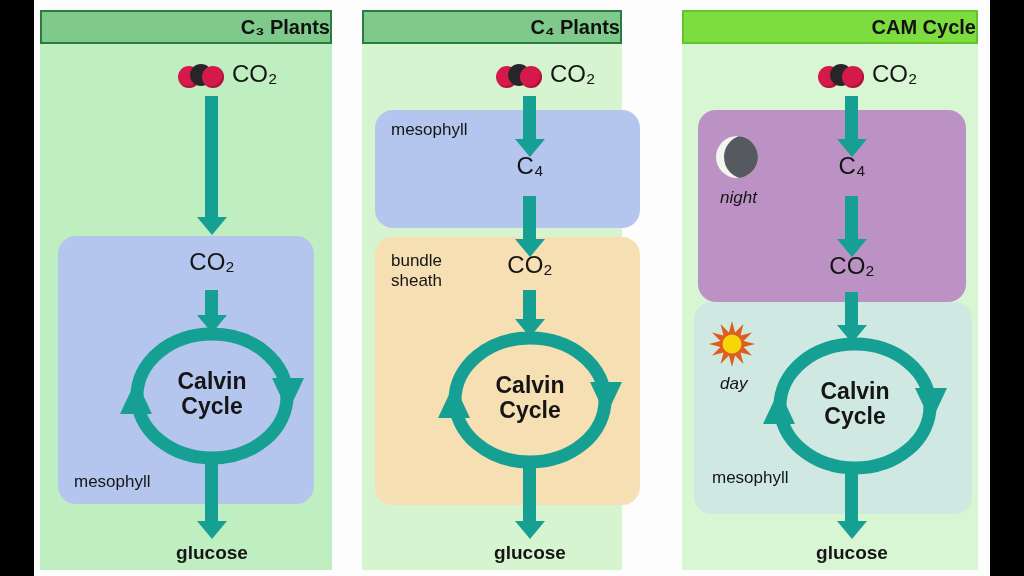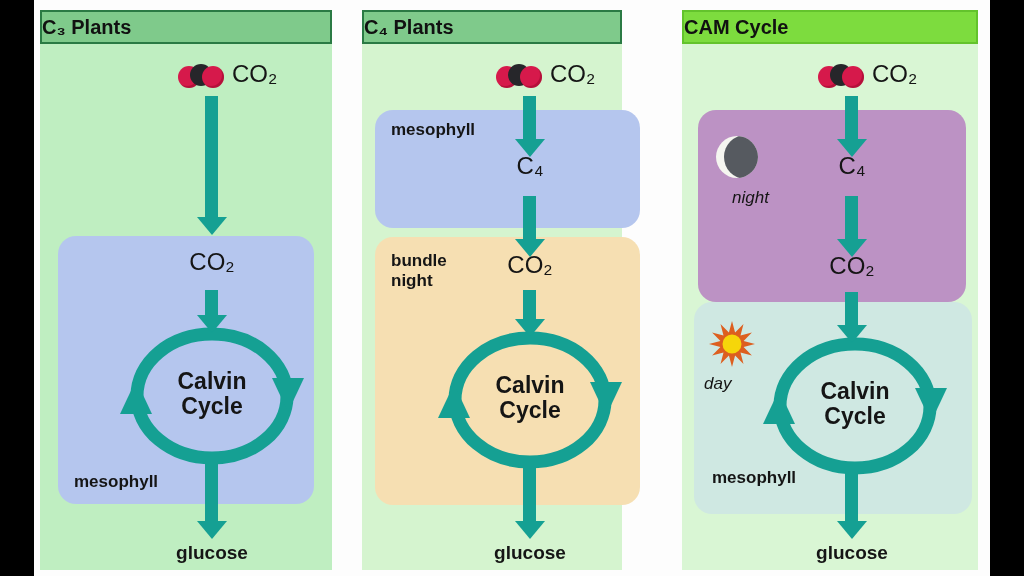--- a/index.html
+++ b/index.html
@@ -3,37 +3,37 @@
 <meta charset="utf-8">
 <style>
   html,body{margin:0;padding:0;background:#ffffff;}
   .stage{position:relative;width:1024px;height:576px;background:#fdfdfd;overflow:hidden;
          font-family:"Liberation Sans",sans-serif;color:#151515;}
   .bar{position:absolute;top:0;height:576px;width:34px;background:#000;}
   .bar.left{left:0;} .bar.right{left:990px;}
 
   .panel{position:absolute;top:10px;height:560px;box-sizing:border-box;}
   .phead{box-sizing:border-box;height:34px;border:2px solid #2a7a44;background:#7fca8b;
-         display:flex;align-items:center;justify-content:flex-start;
+         display:flex;align-items:center;justify-content:flex-end;
          font-weight:bold;font-size:20px;color:#111;}
   .phead.cam{background:#7ddc3e;border-color:#63c32c;}
   .pbody{position:absolute;left:0;top:34px;width:100%;height:526px;}
 
   .rbox{position:absolute;border-radius:18px;z-index:1;}
 
   .molecule{position:absolute;width:48px;height:26px;z-index:6;}
   .atom{position:absolute;width:22px;height:22px;border-radius:50%;}
   .a-red{background:#d6194b;box-shadow:inset -2px -2px 0 rgba(120,0,30,.35);}
   .a-dark{background:#26262a;}
 
   .co2lbl{position:absolute;font-size:24px;z-index:6;white-space:nowrap;}
   .ctr{text-align:center;white-space:nowrap;}
   .cyctxt{position:absolute;font-weight:bold;font-size:23px;line-height:1.08;
           text-align:center;z-index:6;}
-  .rlabel{position:absolute;font-weight:bold;font-size:17px;z-index:6;line-height:1.15;}
+  .rlabel{position:absolute;font-weight:normal;font-size:17px;z-index:6;line-height:1.15;}
   .itlabel{position:absolute;font-style:italic;font-size:17px;z-index:6;}
   .outlbl{position:absolute;font-weight:bold;font-size:19px;text-align:center;width:120px;z-index:6;}
 
   .ar{position:absolute;width:13px;background:#15a093;z-index:5;}
   .ar .hd{position:absolute;left:50%;transform:translateX(-50%);bottom:-17px;width:0;height:0;
           border-left:15px solid transparent;border-right:15px solid transparent;
           border-top:18px solid #15a093;}
 
   .cyc{position:absolute;z-index:2;}
 
@@ -106,21 +106,21 @@
       <div class="rbox" style="left:13px;top:66px;width:265px;height:118px;background:#b5c6ee;">
         <div class="rlabel" style="left:16px;top:10px;">mesophyll</div>
         <div class="co2lbl ctr" style="left:105px;top:42px;width:100px;">C₄</div>
       </div>
 
       <div class="ar" style="left:161px;top:152px;height:44px;">
           <i class="hd"></i>
         </div>
 
       <div class="rbox" style="left:13px;top:193px;width:265px;height:268px;background:#f6dfb2;">
-        <div class="rlabel" style="left:16px;top:14px;width:88px;">bundle night</div>
+        <div class="rlabel" style="left:16px;top:14px;width:88px;">bundle sheath</div>
         <div class="co2lbl ctr" style="left:105px;top:14px;width:100px;">CO₂</div>
         <svg class="cyc" style="left:60px;top:85px;" width="190" height="156" viewBox="0 0 190 156">
           <ellipse cx="95" cy="78" rx="75" ry="62" fill="none" stroke="#15a093" stroke-width="13"></ellipse>
           <polygon points="155,60 187,60 171,94" fill="#15a093"></polygon>
           <polygon points="3,96 35,96 19,62" fill="#15a093"></polygon>
         </svg>
         <div class="cyctxt" style="left:100px;top:136px;width:110px;">Calvin Cycle</div>
       </div>
 
       <div class="ar" style="left:161px;top:246px;height:30px;">
@@ -146,35 +146,35 @@
       <div class="co2lbl" style="left:190px;top:16px;">CO₂</div>
 
       <div class="ar" style="left:163px;top:52px;height:44px;">
           <i class="hd"></i>
         </div>
 
       <div class="rbox" style="left:16px;top:66px;width:268px;height:192px;background:#bc92c4;">
         <span class="moon" style="left:18px;top:26px;">
             <i></i>
           </span>
-        <div class="itlabel" style="left:34px;top:78px;font-style:italic;">night</div>
+        <div class="itlabel" style="left:22px;top:78px;font-style:italic;">night</div>
         <div class="co2lbl ctr" style="left:104px;top:42px;width:100px;">C₄</div>
         <div class="co2lbl ctr" style="left:104px;top:142px;width:100px;">CO₂</div>
       </div>
 
       <div class="ar" style="left:163px;top:152px;height:44px;">
           <i class="hd"></i>
         </div>
 
       <div class="rbox" style="left:12px;top:258px;width:278px;height:212px;background:#cfe8e2;">
         <svg class="sun" style="left:14px;top:18px;" width="48" height="48" viewBox="0 0 48 48">
           <polygon fill="#dd5f1f" points="47,24 35.6,27.1 43.9,35.5 32.5,32.5 35.5,43.9 27.1,35.6 24,47 20.9,35.6 12.5,43.9 15.5,32.5 4.1,35.5 12.4,27.1 1,24 12.4,20.9 4.1,12.5 15.5,15.5 12.5,4.1 20.9,12.4 24,1 27.1,12.4 35.5,4.1 32.5,15.5 43.9,12.5 35.6,20.9"></polygon>
           <circle cx="24" cy="24" r="10.5" fill="#f6d60a" stroke="#dd5f1f" stroke-width="2"></circle>
         </svg>
-        <div class="itlabel" style="left:10px;top:72px;">day</div>
+        <div class="itlabel" style="left:26px;top:72px;">day</div>
         <svg class="cyc" style="left:66px;top:26px;" width="190" height="156" viewBox="0 0 190 156">
           <ellipse cx="95" cy="78" rx="75" ry="62" fill="none" stroke="#15a093" stroke-width="13"></ellipse>
           <polygon points="155,60 187,60 171,94" fill="#15a093"></polygon>
           <polygon points="3,96 35,96 19,62" fill="#15a093"></polygon>
         </svg>
         <div class="cyctxt" style="left:106px;top:77px;width:110px;">Calvin Cycle</div>
         <div class="rlabel" style="left:18px;top:166px;">mesophyll</div>
       </div>
 
       <div class="ar" style="left:163px;top:248px;height:34px;">

